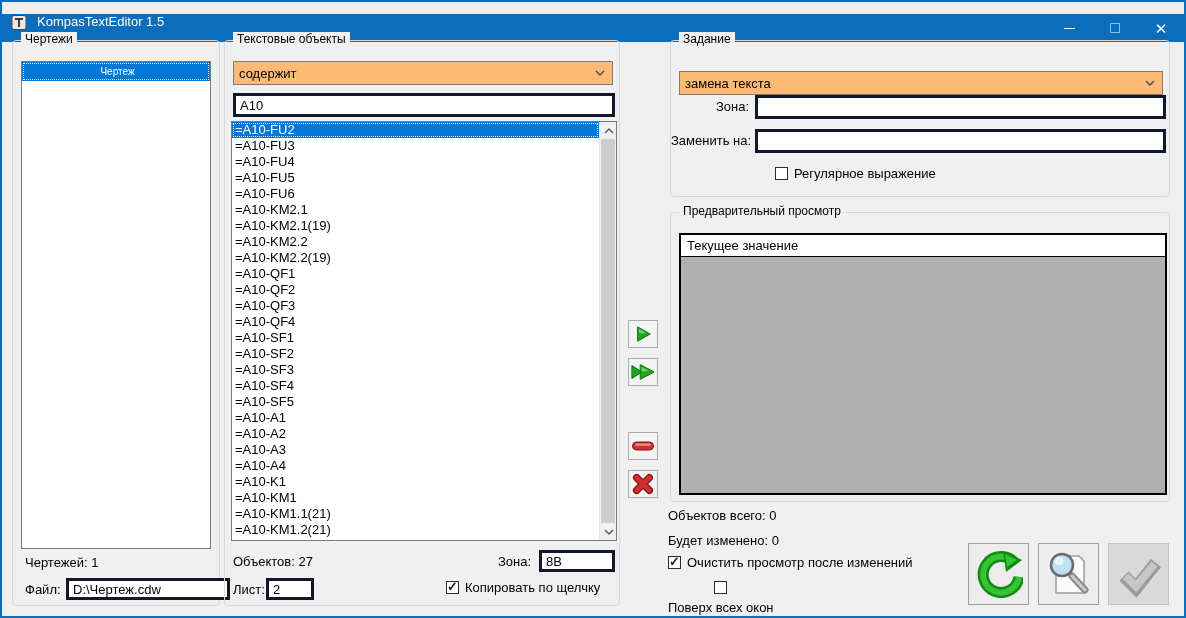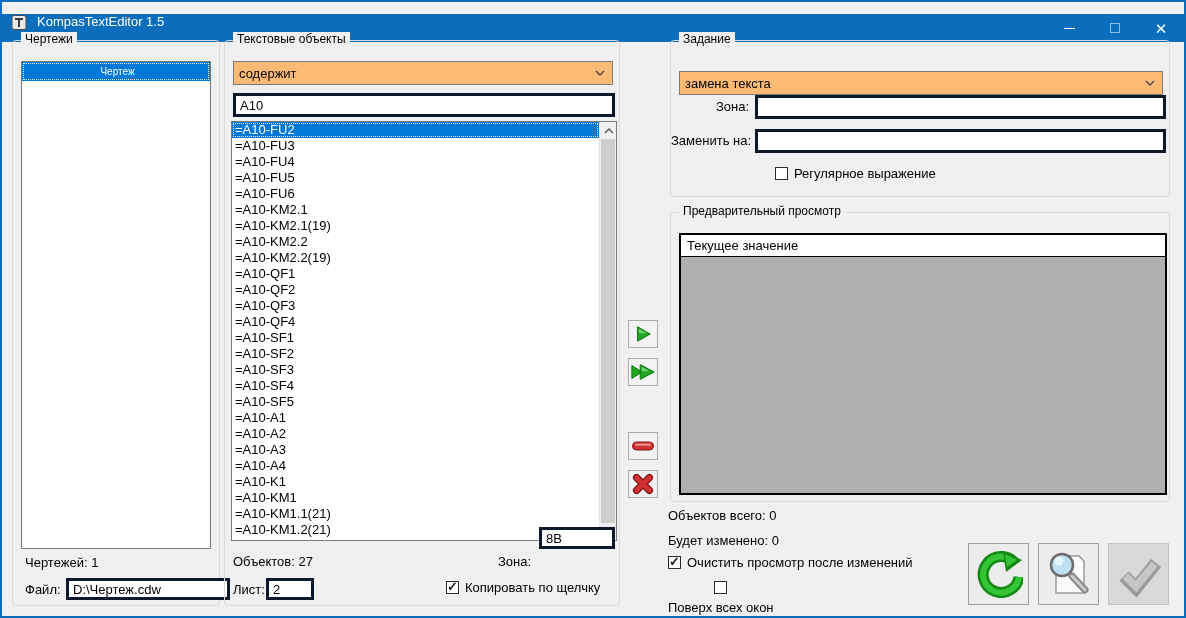--- a/index.html
+++ b/index.html
@@ -155,21 +155,21 @@
         <div class="scroll-btn down">
           <svg width="10" height="6" viewBox="0 0 10 6">
               <polyline points="1,1 5,5 9,1" fill="none" stroke="#5a5a5a" stroke-width="1.4"></polyline>
             </svg>
         </div>
       </div>
     </div>
 
     <span class="label" style="left:8px; top:513px;">Объектов: 27</span>
     <span class="label" style="left:273px; top:513px;">Зона:</span>
-    <input class="textbox" style="position: absolute; left: 314px; top: 486px; width: 76px; height: 22px;" value="8В">
+    <input class="textbox" style="position: absolute; left: 314px; top: 509px; width: 76px; height: 22px;" value="8В">
     <span class="label" style="left:8px; top:541px;">Лист:</span>
     <input class="textbox" style="position: absolute; left: 41px; top: 537px; width: 48px; height: 22px;" value="2">
     <div class="checkbox-row" style="left:221px; top:539px;">
       <span class="checkbox checked"></span>
       <span>Копировать по щелчку</span>
     </div>
   </div>
 
   <div class="tool-btn" style="top:318px;">
     <svg width="22" height="20" viewBox="0 0 24 22">

